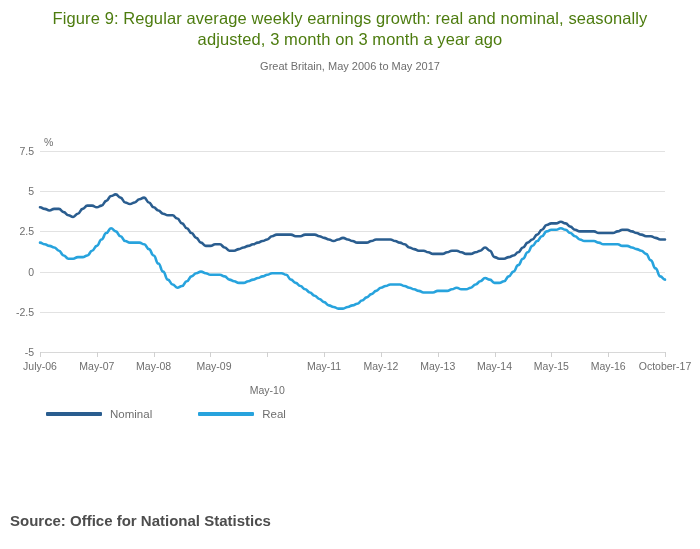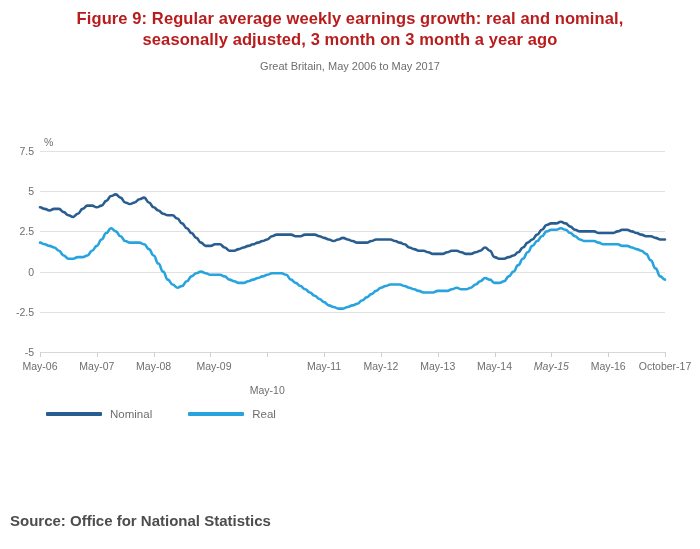--- a/index.html
+++ b/index.html
@@ -19,22 +19,22 @@
     width: 700px;
     height: 549px;
   }
   .title-block {
     padding-top: 8px;
     text-align: center;
   }
   .chart-title {
     font-size: 16.5px;
     line-height: 21px;
-    color: #b91c1c;
-    font-weight: 700;
+    color: #4d7c0f;
+    font-weight: 400;
     margin: 0 auto;
     width: 600px;
     letter-spacing: 0.1px;
   }
   .chart-subtitle {
     font-size: 11px;
     color: #6e6e6e;
     margin-top: 10px;
     font-weight: 400;
   }
@@ -103,21 +103,21 @@
     left: 0;
     top: 0;
     overflow: visible;
   }
   .legend {
     position: absolute;
     left: 46px;
     top: 408px;
     display: flex;
     align-items: center;
-    gap: 36px;
+    gap: 46px;
   }
   .legend-item {
     display: flex;
     align-items: center;
     gap: 8px;
   }
   .legend-swatch {
     display: block;
     width: 56px;
     height: 4px;
@@ -161,39 +161,39 @@
         <div class="ytick" style="top: 220px;">-5</div>
         <div class="ytick" style="top: 179.8px;">-2.5</div>
         <div class="ytick" style="top: 139.6px;">0</div>
         <div class="ytick" style="top: 99.4px;">2.5</div>
         <div class="ytick" style="top: 59.2px;">5</div>
         <div class="ytick" style="top: 19px;">7.5</div>
       </div>
     <div class="axis-line"></div>
     <div id="xtick-layer">
         <div class="xtick-mark" style="left: 40px;"></div>
-        <div class="xtick-label" style="left: 40px;">May-06</div>
+        <div class="xtick-label" style="left: 40px;">July-06</div>
         <div class="xtick-mark" style="left: 96.8182px;"></div>
         <div class="xtick-label" style="left: 96.8182px;">May-07</div>
         <div class="xtick-mark" style="left: 153.636px;"></div>
         <div class="xtick-label" style="left: 153.636px;">May-08</div>
         <div class="xtick-mark" style="left: 210.455px;"></div>
         <div class="xtick-label" style="left: 214px;">May-09</div>
         <div class="xtick-mark" style="left: 267.273px;"></div>
         <div class="xtick-label" style="left: 267.273px; margin-top: 24px;">May-10</div>
         <div class="xtick-mark" style="left: 324.091px;"></div>
         <div class="xtick-label" style="left: 324.091px;">May-11</div>
         <div class="xtick-mark" style="left: 380.909px;"></div>
         <div class="xtick-label" style="left: 380.909px;">May-12</div>
         <div class="xtick-mark" style="left: 437.727px;"></div>
         <div class="xtick-label" style="left: 437.727px;">May-13</div>
         <div class="xtick-mark" style="left: 494.545px;"></div>
         <div class="xtick-label" style="left: 494.545px;">May-14</div>
         <div class="xtick-mark" style="left: 551.364px;"></div>
-        <div class="xtick-label" style="left: 551.364px; font-style: italic;">May-15</div>
+        <div class="xtick-label" style="left: 551.364px;">May-15</div>
         <div class="xtick-mark" style="left: 608.182px;"></div>
         <div class="xtick-label" style="left: 608.182px;">May-16</div>
         <div class="xtick-mark" style="left: 665px;"></div>
         <div class="xtick-label" style="left: 665px;">October-17</div>
       </div>
     <div class="plot-area">
       <svg class="series" id="series-svg" width="625" height="201">
           <path d="M0.00 56.28 C2.37 56.28 2.37 57.89 4.73 57.89 C7.10 57.89 7.10 59.50 9.47 59.50 C11.84 59.50 11.84 57.89 14.20 57.89 C16.57 57.89 16.57 57.89 18.94 57.89 C21.31 57.89 21.31 61.10 23.67 61.10 C26.04 61.10 26.04 64.32 28.41 64.32 C30.78 64.32 30.78 65.93 33.14 65.93 C35.51 65.93 35.51 62.71 37.88 62.71 C40.25 62.71 40.25 57.89 42.61 57.89 C44.98 57.89 44.98 54.67 47.35 54.67 C49.72 54.67 49.72 54.67 52.08 54.67 C54.45 54.67 54.45 56.28 56.82 56.28 C59.19 56.28 59.19 54.67 61.55 54.67 C63.92 54.67 63.92 49.85 66.29 49.85 C68.66 49.85 68.66 45.02 71.02 45.02 C73.39 45.02 73.39 43.42 75.76 43.42 C78.13 43.42 78.13 46.63 80.49 46.63 C82.86 46.63 82.86 51.46 85.23 51.46 C87.59 51.46 87.59 53.06 89.96 53.06 C92.33 53.06 92.33 51.46 94.70 51.46 C97.06 51.46 97.06 48.24 99.43 48.24 C101.80 48.24 101.80 46.63 104.17 46.63 C106.53 46.63 106.53 51.46 108.90 51.46 C111.27 51.46 111.27 56.28 113.64 56.28 C116.00 56.28 116.00 59.50 118.37 59.50 C120.74 59.50 120.74 62.71 123.11 62.71 C125.47 62.71 125.47 64.32 127.84 64.32 C130.21 64.32 130.21 64.32 132.58 64.32 C134.94 64.32 134.94 67.54 137.31 67.54 C139.68 67.54 139.68 72.36 142.05 72.36 C144.41 72.36 144.41 77.18 146.78 77.18 C149.15 77.18 149.15 82.01 151.52 82.01 C153.88 82.01 153.88 86.83 156.25 86.83 C158.62 86.83 158.62 91.66 160.98 91.66 C163.35 91.66 163.35 94.87 165.72 94.87 C168.09 94.87 168.09 94.87 170.45 94.87 C172.82 94.87 172.82 93.26 175.19 93.26 C177.56 93.26 177.56 93.26 179.92 93.26 C182.29 93.26 182.29 96.48 184.66 96.48 C187.03 96.48 187.03 99.70 189.39 99.70 C191.76 99.70 191.76 99.70 194.13 99.70 C196.50 99.70 196.50 98.09 198.86 98.09 C201.23 98.09 201.23 96.48 203.60 96.48 C205.97 96.48 205.97 94.87 208.33 94.87 C210.70 94.87 210.70 93.26 213.07 93.26 C215.44 93.26 215.44 91.66 217.80 91.66 C220.17 91.66 220.17 90.05 222.54 90.05 C224.91 90.05 224.91 88.44 227.27 88.44 C229.64 88.44 229.64 85.22 232.01 85.22 C234.38 85.22 234.38 83.62 236.74 83.62 C239.11 83.62 239.11 83.62 241.48 83.62 C243.84 83.62 243.84 83.62 246.21 83.62 C248.58 83.62 248.58 83.62 250.95 83.62 C253.31 83.62 253.31 85.22 255.68 85.22 C258.05 85.22 258.05 85.22 260.42 85.22 C262.78 85.22 262.78 83.62 265.15 83.62 C267.52 83.62 267.52 83.62 269.89 83.62 C272.25 83.62 272.25 83.62 274.62 83.62 C276.99 83.62 276.99 85.22 279.36 85.22 C281.72 85.22 281.72 86.83 284.09 86.83 C286.46 86.83 286.46 88.44 288.83 88.44 C291.19 88.44 291.19 90.05 293.56 90.05 C295.93 90.05 295.93 88.44 298.30 88.44 C300.66 88.44 300.66 86.83 303.03 86.83 C305.40 86.83 305.40 88.44 307.77 88.44 C310.13 88.44 310.13 90.05 312.50 90.05 C314.87 90.05 314.87 91.66 317.23 91.66 C319.60 91.66 319.60 91.66 321.97 91.66 C324.34 91.66 324.34 91.66 326.70 91.66 C329.07 91.66 329.07 90.05 331.44 90.05 C333.81 90.05 333.81 88.44 336.17 88.44 C338.54 88.44 338.54 88.44 340.91 88.44 C343.28 88.44 343.28 88.44 345.64 88.44 C348.01 88.44 348.01 88.44 350.38 88.44 C352.75 88.44 352.75 90.05 355.11 90.05 C357.48 90.05 357.48 91.66 359.85 91.66 C362.22 91.66 362.22 93.26 364.58 93.26 C366.95 93.26 366.95 96.48 369.32 96.48 C371.69 96.48 371.69 98.09 374.05 98.09 C376.42 98.09 376.42 99.70 378.79 99.70 C381.16 99.70 381.16 99.70 383.52 99.70 C385.89 99.70 385.89 101.30 388.26 101.30 C390.63 101.30 390.63 102.91 392.99 102.91 C395.36 102.91 395.36 102.91 397.73 102.91 C400.09 102.91 400.09 102.91 402.46 102.91 C404.83 102.91 404.83 101.30 407.20 101.30 C409.56 101.30 409.56 99.70 411.93 99.70 C414.30 99.70 414.30 99.70 416.67 99.70 C419.03 99.70 419.03 101.30 421.40 101.30 C423.77 101.30 423.77 102.91 426.14 102.91 C428.50 102.91 428.50 102.91 430.87 102.91 C433.24 102.91 433.24 101.30 435.61 101.30 C437.97 101.30 437.97 99.70 440.34 99.70 C442.71 99.70 442.71 96.48 445.08 96.48 C447.44 96.48 447.44 99.70 449.81 99.70 C452.18 99.70 452.18 106.13 454.55 106.13 C456.91 106.13 456.91 107.74 459.28 107.74 C461.65 107.74 461.65 107.74 464.02 107.74 C466.38 107.74 466.38 106.13 468.75 106.13 C471.12 106.13 471.12 104.52 473.48 104.52 C475.85 104.52 475.85 101.30 478.22 101.30 C480.59 101.30 480.59 96.48 482.95 96.48 C485.32 96.48 485.32 91.66 487.69 91.66 C490.06 91.66 490.06 88.44 492.42 88.44 C494.79 88.44 494.79 83.62 497.16 83.62 C499.53 83.62 499.53 78.79 501.89 78.79 C504.26 78.79 504.26 73.97 506.63 73.97 C509.00 73.97 509.00 72.36 511.36 72.36 C513.73 72.36 513.73 72.36 516.10 72.36 C518.47 72.36 518.47 70.75 520.83 70.75 C523.20 70.75 523.20 72.36 525.57 72.36 C527.94 72.36 527.94 75.58 530.30 75.58 C532.67 75.58 532.67 78.79 535.04 78.79 C537.41 78.79 537.41 80.40 539.77 80.40 C542.14 80.40 542.14 80.40 544.51 80.40 C546.88 80.40 546.88 80.40 549.24 80.40 C551.61 80.40 551.61 80.40 553.98 80.40 C556.34 80.40 556.34 82.01 558.71 82.01 C561.08 82.01 561.08 82.01 563.45 82.01 C565.81 82.01 565.81 82.01 568.18 82.01 C570.55 82.01 570.55 82.01 572.92 82.01 C575.28 82.01 575.28 80.40 577.65 80.40 C580.02 80.40 580.02 78.79 582.39 78.79 C584.75 78.79 584.75 78.79 587.12 78.79 C589.49 78.79 589.49 80.40 591.86 80.40 C594.22 80.40 594.22 82.01 596.59 82.01 C598.96 82.01 598.96 83.62 601.33 83.62 C603.69 83.62 603.69 85.22 606.06 85.22 C608.43 85.22 608.43 85.22 610.80 85.22 C613.16 85.22 613.16 86.83 615.53 86.83 C617.90 86.83 617.90 88.44 620.27 88.44 C622.63 88.44 622.63 88.44 625.00 88.44" fill="none" stroke="#2a5d8f" stroke-width="2.6" stroke-linecap="round" stroke-linejoin="round"></path>
           <path d="M0.00 91.66 C2.37 91.66 2.37 93.26 4.73 93.26 C7.10 93.26 7.10 94.87 9.47 94.87 C11.84 94.87 11.84 96.48 14.20 96.48 C16.57 96.48 16.57 99.70 18.94 99.70 C21.31 99.70 21.31 104.52 23.67 104.52 C26.04 104.52 26.04 107.74 28.41 107.74 C30.78 107.74 30.78 107.74 33.14 107.74 C35.51 107.74 35.51 106.13 37.88 106.13 C40.25 106.13 40.25 106.13 42.61 106.13 C44.98 106.13 44.98 104.52 47.35 104.52 C49.72 104.52 49.72 99.70 52.08 99.70 C54.45 99.70 54.45 94.87 56.82 94.87 C59.19 94.87 59.19 88.44 61.55 88.44 C63.92 88.44 63.92 82.01 66.29 82.01 C68.66 82.01 68.66 77.18 71.02 77.18 C73.39 77.18 73.39 80.40 75.76 80.40 C78.13 80.40 78.13 85.22 80.49 85.22 C82.86 85.22 82.86 90.05 85.23 90.05 C87.59 90.05 87.59 91.66 89.96 91.66 C92.33 91.66 92.33 91.66 94.70 91.66 C97.06 91.66 97.06 91.66 99.43 91.66 C101.80 91.66 101.80 93.26 104.17 93.26 C106.53 93.26 106.53 98.09 108.90 98.09 C111.27 98.09 111.27 104.52 113.64 104.52 C116.00 104.52 116.00 112.56 118.37 112.56 C120.74 112.56 120.74 120.60 123.11 120.60 C125.47 120.60 125.47 128.64 127.84 128.64 C130.21 128.64 130.21 133.46 132.58 133.46 C134.94 133.46 134.94 136.68 137.31 136.68 C139.68 136.68 139.68 135.07 142.05 135.07 C144.41 135.07 144.41 130.25 146.78 130.25 C149.15 130.25 149.15 125.42 151.52 125.42 C153.88 125.42 153.88 122.21 156.25 122.21 C158.62 122.21 158.62 120.60 160.98 120.60 C163.35 120.60 163.35 122.21 165.72 122.21 C168.09 122.21 168.09 123.82 170.45 123.82 C172.82 123.82 172.82 123.82 175.19 123.82 C177.56 123.82 177.56 123.82 179.92 123.82 C182.29 123.82 182.29 125.42 184.66 125.42 C187.03 125.42 187.03 128.64 189.39 128.64 C191.76 128.64 191.76 130.25 194.13 130.25 C196.50 130.25 196.50 131.86 198.86 131.86 C201.23 131.86 201.23 131.86 203.60 131.86 C205.97 131.86 205.97 130.25 208.33 130.25 C210.70 130.25 210.70 128.64 213.07 128.64 C215.44 128.64 215.44 127.03 217.80 127.03 C220.17 127.03 220.17 125.42 222.54 125.42 C224.91 125.42 224.91 123.82 227.27 123.82 C229.64 123.82 229.64 122.21 232.01 122.21 C234.38 122.21 234.38 122.21 236.74 122.21 C239.11 122.21 239.11 122.21 241.48 122.21 C243.84 122.21 243.84 123.82 246.21 123.82 C248.58 123.82 248.58 128.64 250.95 128.64 C253.31 128.64 253.31 131.86 255.68 131.86 C258.05 131.86 258.05 135.07 260.42 135.07 C262.78 135.07 262.78 138.29 265.15 138.29 C267.52 138.29 267.52 141.50 269.89 141.50 C272.25 141.50 272.25 144.72 274.62 144.72 C276.99 144.72 276.99 147.94 279.36 147.94 C281.72 147.94 281.72 151.15 284.09 151.15 C286.46 151.15 286.46 154.37 288.83 154.37 C291.19 154.37 291.19 155.98 293.56 155.98 C295.93 155.98 295.93 157.58 298.30 157.58 C300.66 157.58 300.66 157.58 303.03 157.58 C305.40 157.58 305.40 155.98 307.77 155.98 C310.13 155.98 310.13 154.37 312.50 154.37 C314.87 154.37 314.87 152.76 317.23 152.76 C319.60 152.76 319.60 149.54 321.97 149.54 C324.34 149.54 324.34 146.33 326.70 146.33 C329.07 146.33 329.07 143.11 331.44 143.11 C333.81 143.11 333.81 139.90 336.17 139.90 C338.54 139.90 338.54 136.68 340.91 136.68 C343.28 136.68 343.28 135.07 345.64 135.07 C348.01 135.07 348.01 133.46 350.38 133.46 C352.75 133.46 352.75 133.46 355.11 133.46 C357.48 133.46 357.48 133.46 359.85 133.46 C362.22 133.46 362.22 135.07 364.58 135.07 C366.95 135.07 366.95 136.68 369.32 136.68 C371.69 136.68 371.69 138.29 374.05 138.29 C376.42 138.29 376.42 139.90 378.79 139.90 C381.16 139.90 381.16 141.50 383.52 141.50 C385.89 141.50 385.89 141.50 388.26 141.50 C390.63 141.50 390.63 141.50 392.99 141.50 C395.36 141.50 395.36 139.90 397.73 139.90 C400.09 139.90 400.09 139.90 402.46 139.90 C404.83 139.90 404.83 139.90 407.20 139.90 C409.56 139.90 409.56 138.29 411.93 138.29 C414.30 138.29 414.30 136.68 416.67 136.68 C419.03 136.68 419.03 138.29 421.40 138.29 C423.77 138.29 423.77 138.29 426.14 138.29 C428.50 138.29 428.50 136.68 430.87 136.68 C433.24 136.68 433.24 133.46 435.61 133.46 C437.97 133.46 437.97 130.25 440.34 130.25 C442.71 130.25 442.71 127.03 445.08 127.03 C447.44 127.03 447.44 128.64 449.81 128.64 C452.18 128.64 452.18 131.86 454.55 131.86 C456.91 131.86 456.91 131.86 459.28 131.86 C461.65 131.86 461.65 130.25 464.02 130.25 C466.38 130.25 466.38 125.42 468.75 125.42 C471.12 125.42 471.12 120.60 473.48 120.60 C475.85 120.60 475.85 114.17 478.22 114.17 C480.59 114.17 480.59 107.74 482.95 107.74 C485.32 107.74 485.32 101.30 487.69 101.30 C490.06 101.30 490.06 94.87 492.42 94.87 C494.79 94.87 494.79 90.05 497.16 90.05 C499.53 90.05 499.53 85.22 501.89 85.22 C504.26 85.22 504.26 80.40 506.63 80.40 C509.00 80.40 509.00 78.79 511.36 78.79 C513.73 78.79 513.73 78.79 516.10 78.79 C518.47 78.79 518.47 77.18 520.83 77.18 C523.20 77.18 523.20 78.79 525.57 78.79 C527.94 78.79 527.94 82.01 530.30 82.01 C532.67 82.01 532.67 85.22 535.04 85.22 C537.41 85.22 537.41 88.44 539.77 88.44 C542.14 88.44 542.14 90.05 544.51 90.05 C546.88 90.05 546.88 90.05 549.24 90.05 C551.61 90.05 551.61 90.05 553.98 90.05 C556.34 90.05 556.34 91.66 558.71 91.66 C561.08 91.66 561.08 93.26 563.45 93.26 C565.81 93.26 565.81 93.26 568.18 93.26 C570.55 93.26 570.55 93.26 572.92 93.26 C575.28 93.26 575.28 93.26 577.65 93.26 C580.02 93.26 580.02 94.87 582.39 94.87 C584.75 94.87 584.75 94.87 587.12 94.87 C589.49 94.87 589.49 96.48 591.86 96.48 C594.22 96.48 594.22 98.09 596.59 98.09 C598.96 98.09 598.96 99.70 601.33 99.70 C603.69 99.70 603.69 102.91 606.06 102.91 C608.43 102.91 608.43 109.34 610.80 109.34 C613.16 109.34 613.16 117.38 615.53 117.38 C617.90 117.38 617.90 125.42 620.27 125.42 C622.63 125.42 622.63 128.64 625.00 128.64" fill="none" stroke="#27a3dd" stroke-width="2.6" stroke-linecap="round" stroke-linejoin="round"></path>
         </svg>

